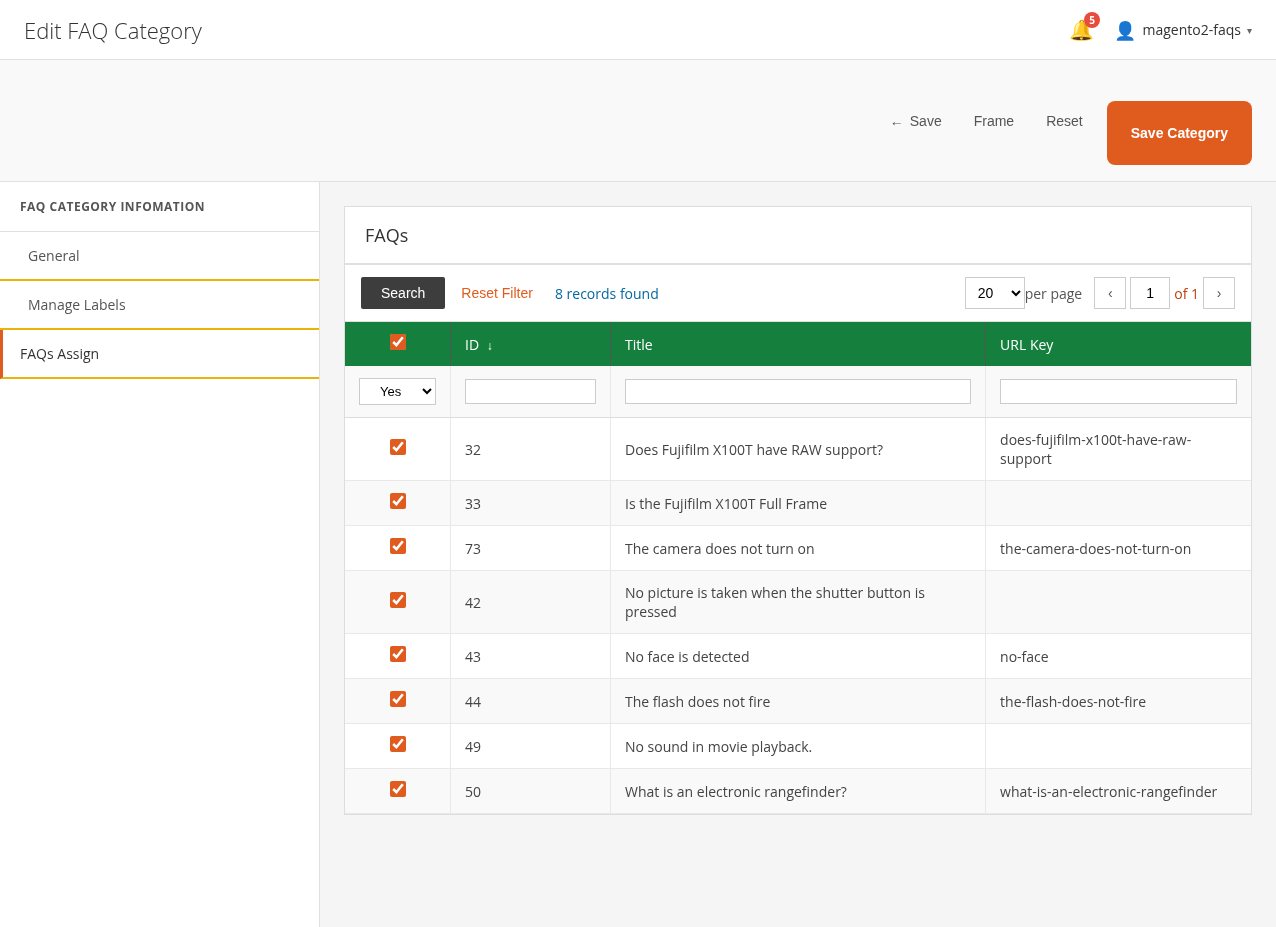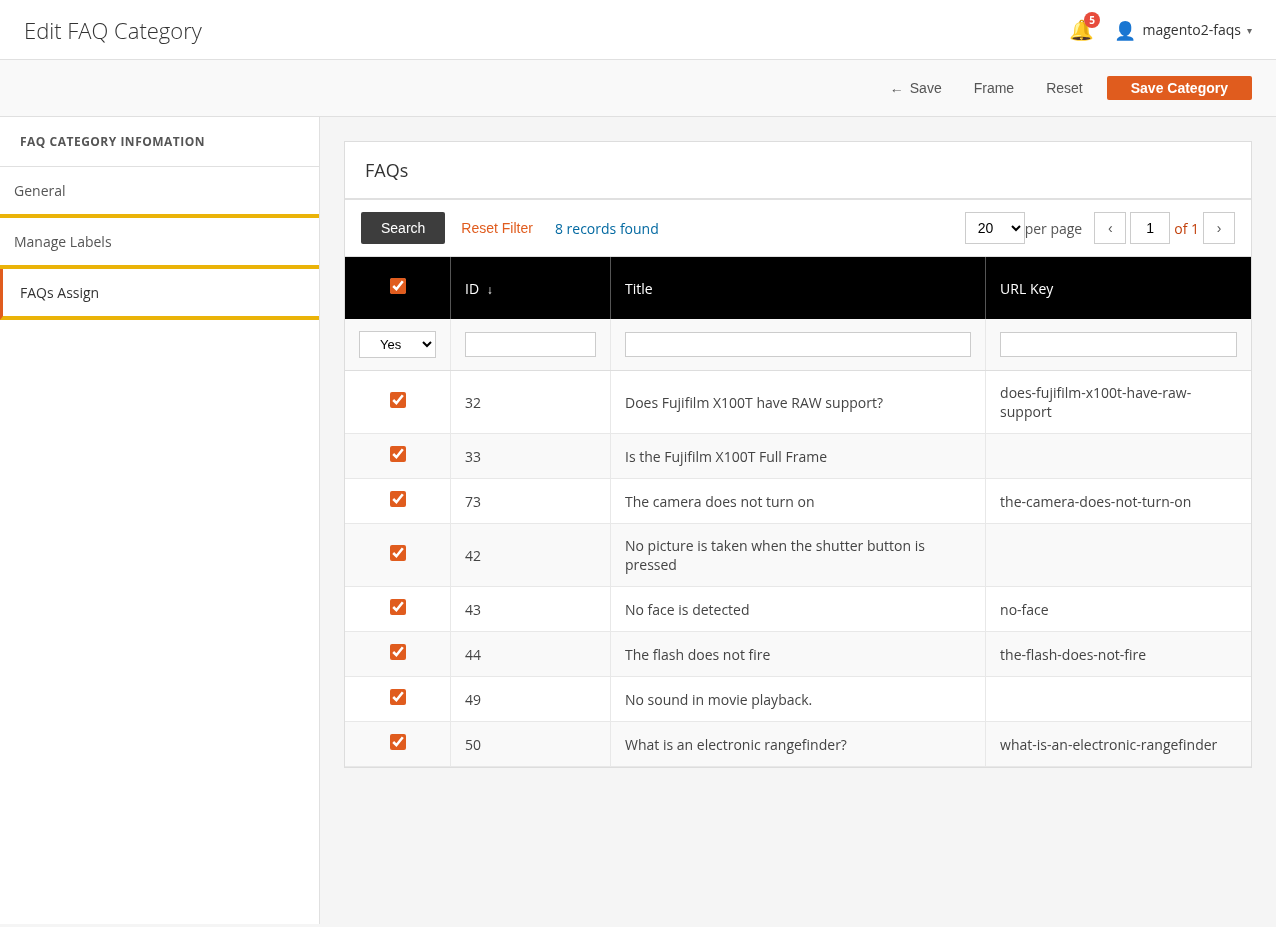--- a/index.html
+++ b/index.html
@@ -85,25 +85,26 @@
       color: #555;
       display: flex;
       align-items: center;
       gap: 6px;
       padding: 4px 8px;
     }
     .btn-save-category {
       background: #e05c1e;
       color: #fff;
       border: none;
-      padding: 4px 24px;
+      padding: 24px 24px;
       font-size: 14px;
       font-weight: 600;
       cursor: pointer;
-      border-radius: 2px;
+      border-radius: 8px;
+      margin-top: 25px;
     }
 
     
     .main-layout {
       display: flex;
       min-height: calc(100vh - 120px);
     }
 
     
     .sidebar {
@@ -115,25 +116,25 @@
     .sidebar-section-title {
       background: #fff;
       padding: 16px 20px;
       font-size: 12px;
       font-weight: 700;
       color: #555;
       letter-spacing: 0.5px;
       border-bottom: 1px solid #e0e0e0;
     }
     .sidebar-item {
-      padding: 14px 14px;
+      padding: 14px 28px;
       cursor: pointer;
       color: #555;
       font-size: 14px;
-      border-bottom: 4px solid #eab308;
+      border-bottom: 2px solid #eab308;
       background: #fff;
     }
     .sidebar-item.active {
       border-left: 3px solid #e05c1e;
       padding-left: 17px;
       color: #333;
       font-weight: 500;
     }
 
     
@@ -231,23 +232,23 @@
     
     .faq-table {
       width: 100%;
       border-collapse: collapse;
     }
     .table-wrapper {
       overflow-y: auto;
       max-height: 580px;
     }
     .faq-table thead th {
-      background: #000000;
+      background: #15803d;
       color: #fff;
-      padding: 21px 14px;
+      padding: 12px 14px;
       text-align: left;
       font-weight: 500;
       font-size: 14px;
       border-right: 1px solid #555;
     }
     .faq-table thead th:last-child { border-right: none; }
     .faq-table thead th.checkbox-col {
       width: 50px;
       text-align: center;
     }

